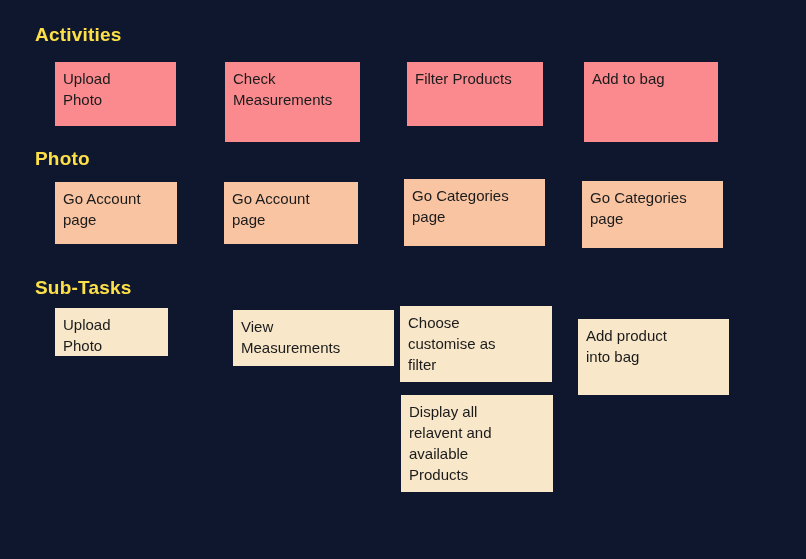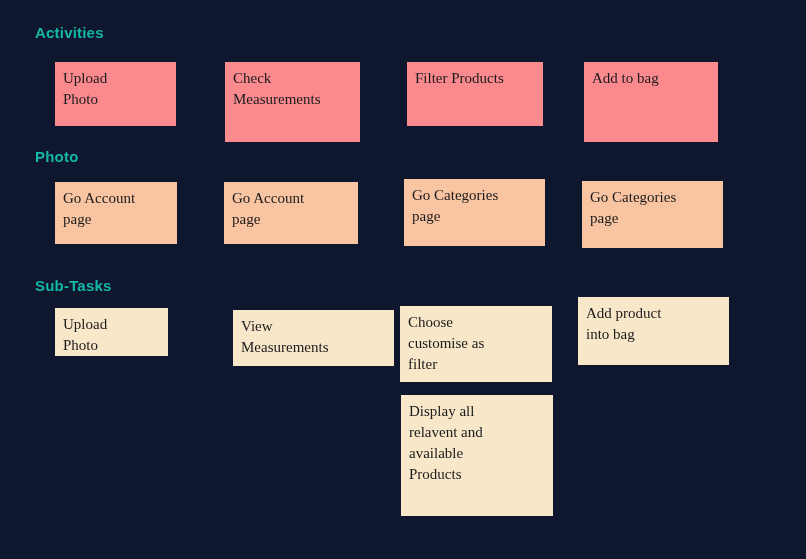--- a/index.html
+++ b/index.html
@@ -14,33 +14,33 @@
     overflow: hidden;
   }
   #canvas {
     position: relative;
     width: 806px;
     height: 559px;
     background: #0f172e;
   }
   .section-label {
     position: absolute;
-    color: #14b8a6;
+    color: #fde047;
     font-family: "Liberation Sans", sans-serif;
     font-weight: bold;
-    font-size: 15px;
+    font-size: 19px;
     letter-spacing: 0.2px;
     white-space: nowrap;
     line-height: 1;
   }
   .card {
     position: absolute;
     box-sizing: border-box;
     color: #1b1b1b;
-    font-family: Liberation Serif, serif;
+    font-family: Liberation Sans, sans-serif;
     font-size: 15px;
     line-height: 21px;
     padding: 6px 9px 20px 8px;
     white-space: pre-line;
     overflow: hidden;
   }
   .card.activity { background: #fb8a8f; }
   .card.task     { background: #f9c4a2; }
   .card.subtask  { background: #f8e7c9; }
 </style>
@@ -80,21 +80,21 @@
   <div class="card subtask" style="left:55px; top:308px; width:113px; height:48px;">Upload
 Photo</div>
 
   <div class="card subtask" style="left:233px; top:310px; width:161px; height:56px;">View
 Measurements</div>
 
   <div class="card subtask" style="left:400px; top:306px; width:152px; height:76px;">Choose
 customise as
 filter</div>
 
-  <div class="card subtask" style="left:578px; top:297px; width:151px; height:68px;">Add product
+  <div class="card subtask" style="left:578px; top:319px; width:151px; height:76px;">Add product
 into bag</div>
 
-  <div class="card subtask" style="left:401px; top:395px; width:152px; height:121px;">Display all
+  <div class="card subtask" style="left:401px; top:395px; width:152px; height:97px;">Display all
 relavent and
 available
 Products</div>
 
 </div>
 
 </body></html>

